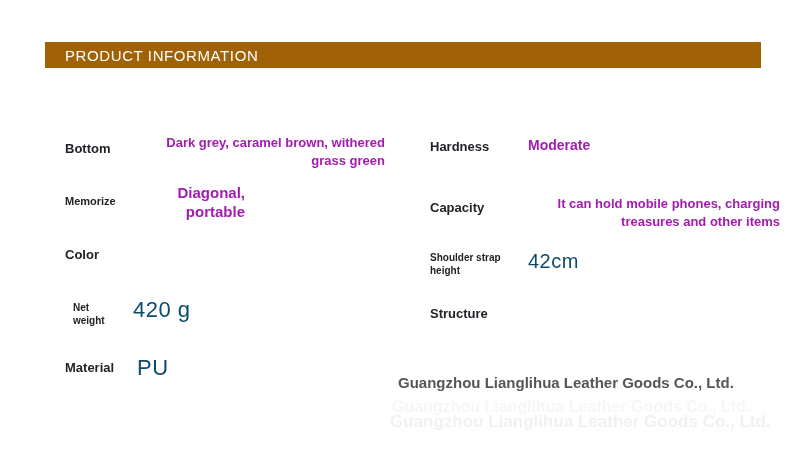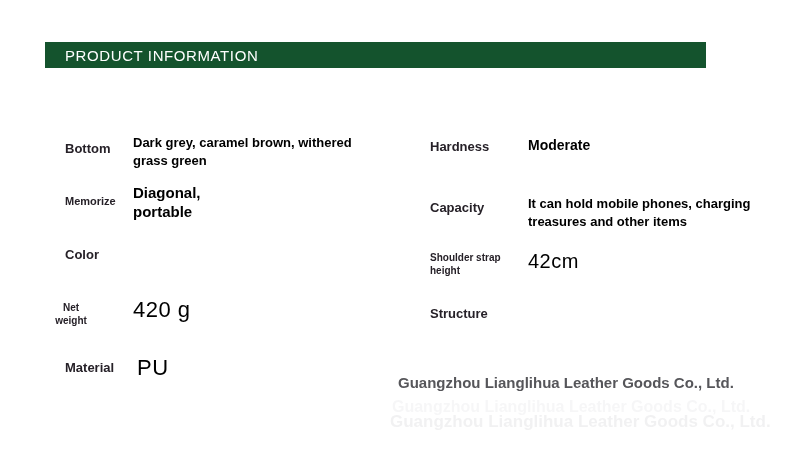--- a/index.html
+++ b/index.html
@@ -14,23 +14,23 @@
     height: 453px;
     background: #ffffff;
     overflow: hidden;
   }
   .abs { position: absolute; }
 
   
   .header-bar {
     left: 45px;
     top: 42px;
-    width: 661px;
+    width: 716px;
     height: 26px;
-    background: #14532d;
+    background: #a16207;
     display: flex;
     align-items: center;
   }
   .header-title {
     color: #ffffff;
     font-size: 15px;
     letter-spacing: 0.6px;
     padding-left: 20px;
     white-space: nowrap;
   }
@@ -45,31 +45,32 @@
   }
   .lbl-sm {
     font-size: 11px;
   }
   .lbl-xs {
     font-size: 10px;
     line-height: 13px;
     white-space: normal;
   }
   .val-bold {
-    color: #000000;
+    color: #a21caf;
     font-weight: bold;
     font-size: 15px;
     line-height: 19px;
+    text-align: right;
   }
   .val-bold-sm {
     font-size: 13px;
     line-height: 18px;
   }
   .val-light {
-    color: #000000;
+    color: #0c4a6e;
     font-weight: 400;
     font-size: 22px;
     letter-spacing: 0.5px;
     white-space: nowrap;
   }
   .val-light-sm {
     font-size: 20px;
   }
 
   
@@ -97,21 +98,21 @@
   </div>
 
   <span class="abs lbl" style="left:65px; top:141px;">Bottom</span>
   <span class="abs val-bold val-bold-sm" style="left:133px; top:134px; width:252px;">Dark grey, caramel brown, withered grass green</span>
 
   <span class="abs lbl lbl-sm" style="left:65px; top:194px;">Memorize</span>
   <span class="abs val-bold" style="left:133px; top:183px; width:112px;">Diagonal, portable</span>
 
   <span class="abs lbl" style="left:65px; top:247px;">Color</span>
 
-  <span class="abs lbl lbl-xs" style="left:47px; top:301px; width:48px;text-align:center;">Net weight</span>
+  <span class="abs lbl lbl-xs" style="left:73px; top:301px; width:48px;">Net weight</span>
   <span class="abs val-light" style="left:133px; top:297px;">420 g</span>
 
   <span class="abs lbl" style="left:65px; top:360px;">Material</span>
   <span class="abs val-light" style="left:137px; top:355px;">PU</span>
 
   <span class="abs lbl" style="left:430px; top:139px;">Hardness</span>
   <span class="abs val-bold" style="left:528px; top:136px; font-size:14px;">Moderate</span>
 
   <span class="abs lbl" style="left:430px; top:200px;">Capacity</span>
   <span class="abs val-bold val-bold-sm" style="left:528px; top:195px; width:252px;">It can hold mobile phones, charging treasures and other items</span>

